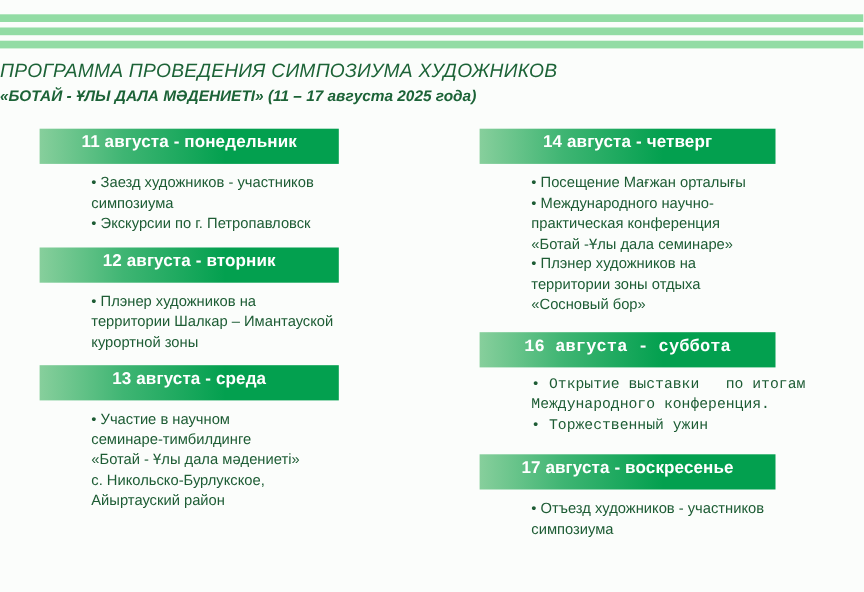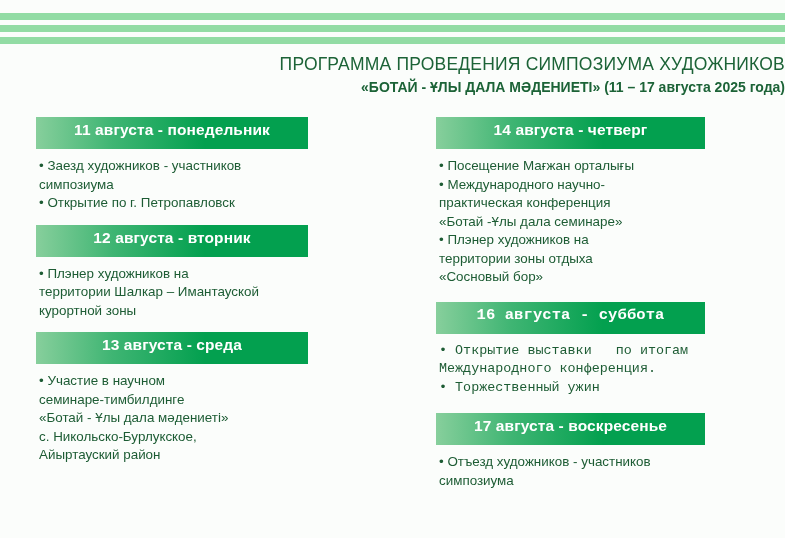--- a/index.html
+++ b/index.html
@@ -28,22 +28,23 @@
     width: 785px;
   }
   .rule + .rule { margin-top: 5px; }
 
   
   .title-block {
     position: absolute;
     left: 0;
     top: 54px;
     width: 785px;
-    text-align: right;
+    text-align: left;
     color: #1c6337;
+    font-style: italic;
   }
   .title-line1 {
     font-size: 17.5px;
     letter-spacing: 0.2px;
     line-height: 21px;
     font-weight: 400;
     white-space: nowrap;
   }
   .title-line2 {
     font-size: 14px;
@@ -74,20 +75,21 @@
     letter-spacing: 0.1px;
     white-space: nowrap;
     overflow: hidden;
   }
 
   .day-body {
     color: #1d5c34;
     font-size: 13.4px;
     line-height: 18.5px;
     padding: 8px 0 0 3px;
+    margin-left: 44px;
   }
   .day-body .line { white-space: pre; }
 
   
   .col-left  .day-block.b1 { margin-bottom: 12px; }
   .col-left  .day-block.b2 { margin-bottom: 12px; }
   .col-right .day-block.b1 { margin-bottom: 15px; }
   .col-right .day-block.b2 { margin-bottom: 16px; font-family: Liberation Mono, monospace; }
 </style>
 </head>
@@ -104,21 +106,21 @@
   <div class="title-line2">«БОТАЙ - ҰЛЫ ДАЛА МӘДЕНИЕТІ» (11 – 17 августа 2025 года)</div>
 </div>
 
 <div class="col col-left">
 
   <div class="day-block b1">
     <div class="day-header">11 августа - понедельник</div>
     <div class="day-body">
       <div class="line">• Заезд художников - участников</div>
       <div class="line">симпозиума</div>
-      <div class="line">• Открытие по г. Петропавловск</div>
+      <div class="line">• Экскурсии по г. Петропавловск</div>
     </div>
   </div>
 
   <div class="day-block b2">
     <div class="day-header">12 августа - вторник</div>
     <div class="day-body">
       <div class="line">• Плэнер художников на</div>
       <div class="line">территории Шалкар – Имантауской</div>
       <div class="line">курортной зоны</div>
     </div>

